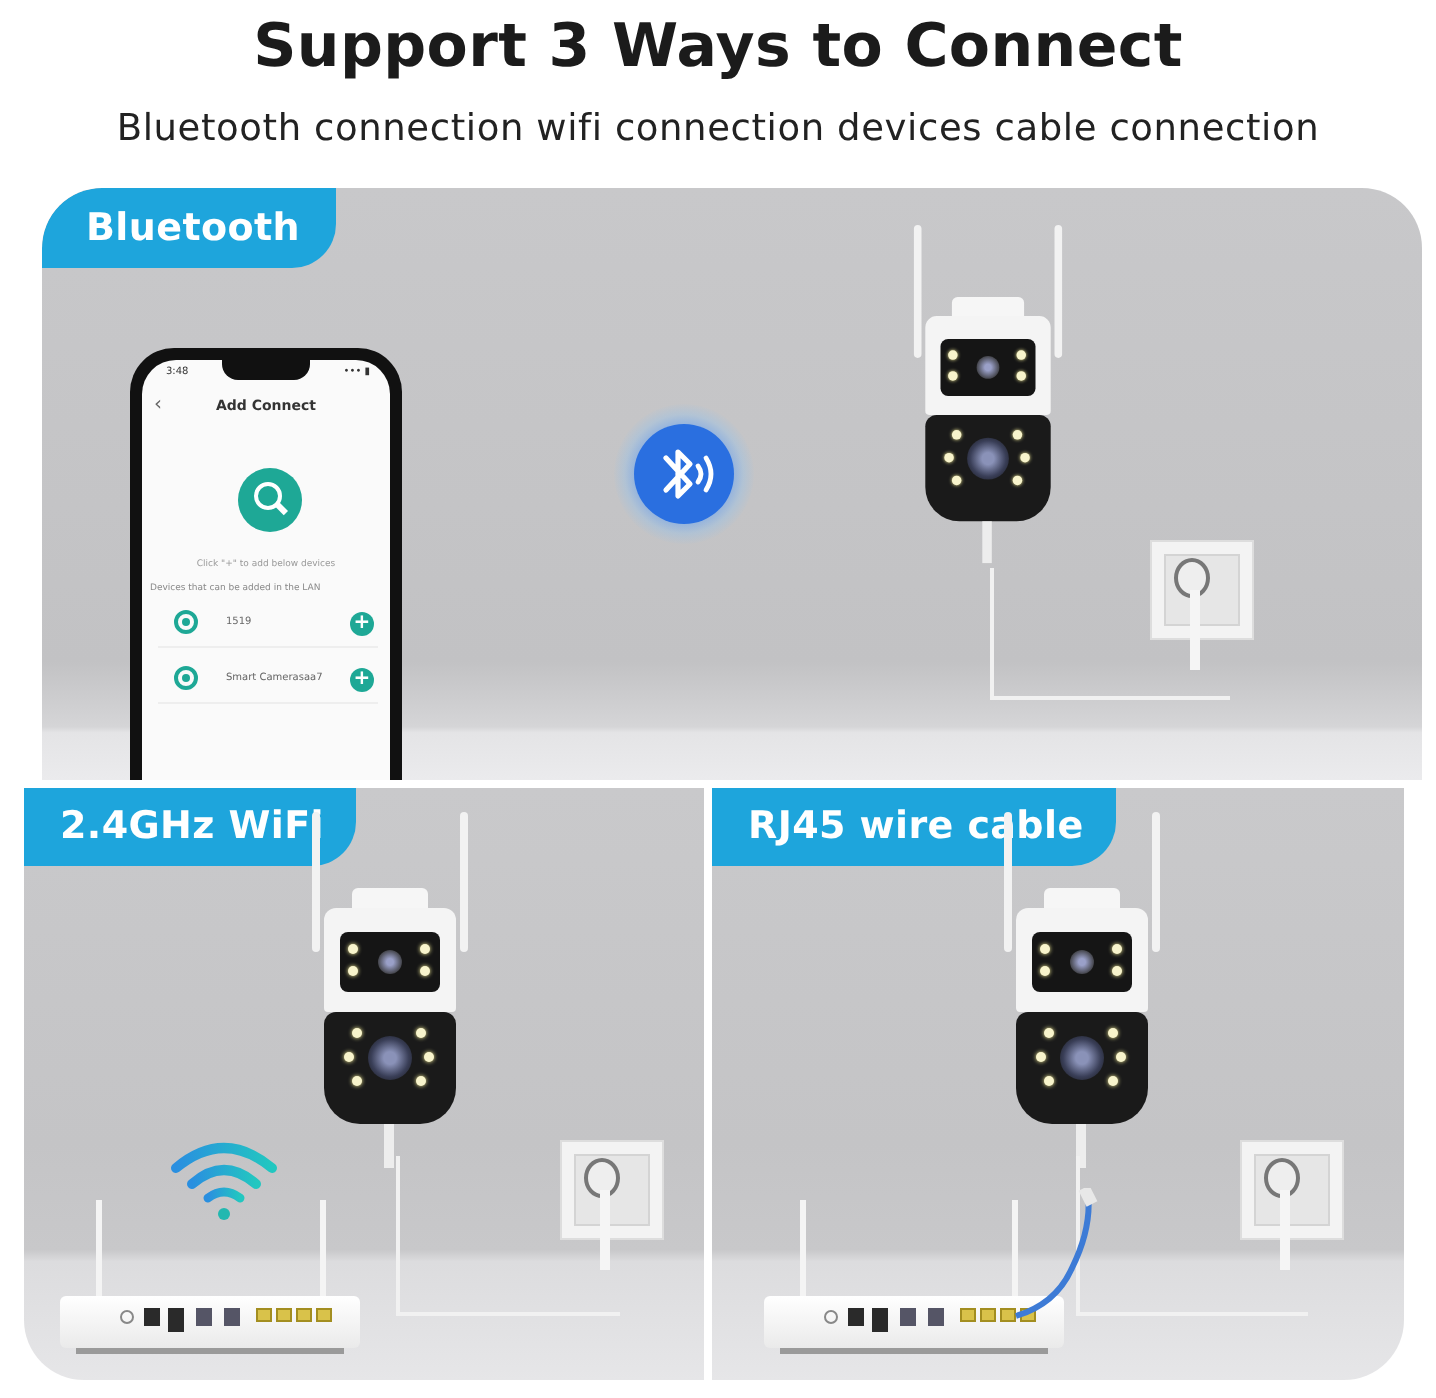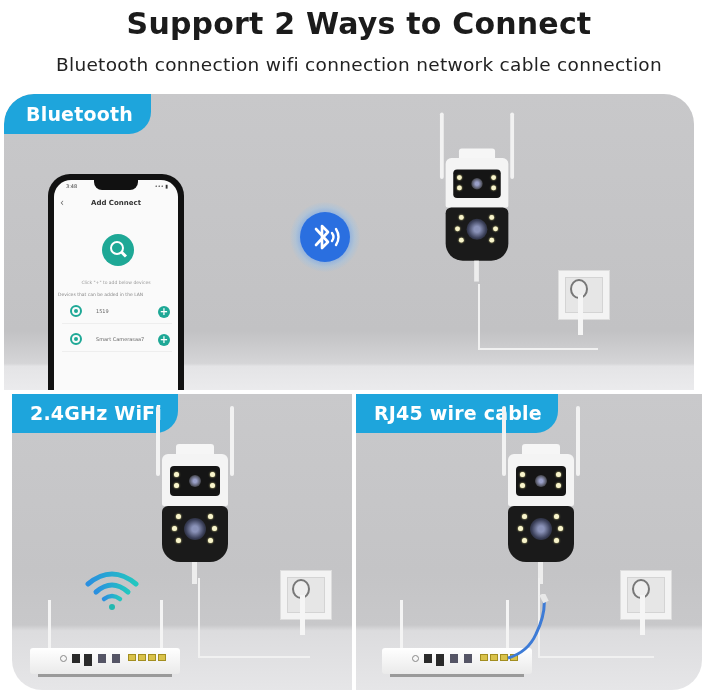--- a/index.html
+++ b/index.html
@@ -6,21 +6,21 @@
   html, body { width: 718px; height: 699px; background: #ffffff; overflow: hidden; }
   body { position: relative; font-family: "DejaVu Sans", sans-serif; color: #1a1a1a; }
 
   .title { position: absolute; left: 0; top: 6px; width: 718px; text-align: center;
     font-family: "DejaVu Sans", sans-serif; font-weight: bold; font-size: 30px; letter-spacing: 0.2px; color: #1b1b1b; }
   .subtitle { position: absolute; left: 0; top: 54px; width: 718px; text-align: center;
     font-family: "DejaVu Sans", sans-serif; font-size: 18.5px; color: #222; letter-spacing: 0.3px; }
 
   .panel { position: absolute; overflow: hidden;
     background: linear-gradient(180deg, #c9c9cb 0%, #c4c4c6 60%, #c8c8ca 78%, #dcdcde 80%, #e6e6e8 100%); }
-  .panel-top { left: 4px; top: 94px; width: 690px; height: 296px; border-radius: 30px 30px 0 0;
+  .panel-top { left: 21px; top: 94px; width: 690px; height: 296px; border-radius: 30px 30px 0 0;
     background: linear-gradient(180deg, #c8c8ca 0%, #c2c2c4 80%, #d5d5d7 91%, #e4e4e6 92%, #ebebed 100%); padding-left: 15px; }
   .panel-bl { left: 12px; top: 394px; width: 340px; height: 296px; border-radius: 0 0 0 30px; }
   .panel-br { left: 356px; top: 394px; width: 346px; height: 296px; border-radius: 0 0 30px 0; }
 
   .label-tab { position: absolute; left: 0; top: 0; background: #1ea5dc; color: #fff;
     font-family: "DejaVu Sans", sans-serif; font-weight: bold; font-size: 19px;
     padding: 8px 16px 9px 18px; border-radius: 0 0 22px 0; letter-spacing: 0.2px; }
   .panel-top .label-tab { border-radius: 30px 0 22px 0; padding: 9px 18px 9px 22px; }
 
   
@@ -79,22 +79,22 @@
   .router .lan { position: absolute; top: 6px; width: 8px; height: 7px; background: #d9c24a; border: 1px solid #a38e20; }
   .router .btn { position: absolute; left: 30px; top: 7px; width: 7px; height: 7px; border-radius: 50%; border: 1px solid #888; }
   .router .shadow { position: absolute; left: 8px; bottom: -3px; width: 134px; height: 3px; background: #9a9a9a; }
 
   .wifi-sym { position: absolute; left: 70px; top: 172px; width: 60px; height: 46px; }
   .blue-cable { position: absolute; }
 </style>
 </head>
 <body>
 
-<div class="title">Support 2 Ways to Connect</div>
-<div class="subtitle">Bluetooth connection wifi connection network cable connection</div>
+<div class="title">Support 3 Ways to Connect</div>
+<div class="subtitle">Bluetooth connection wifi connection devices cable connection</div>
 
 <div class="panel panel-top">
   <div class="label-tab">Bluetooth</div>
 
   <div class="phone">
     <div class="screen">
       <div class="notch"></div>
       <span class="status-time">3:48</span>
       <span class="status-icons">••• ▮</span>
       <span class="back-chev">‹</span>

